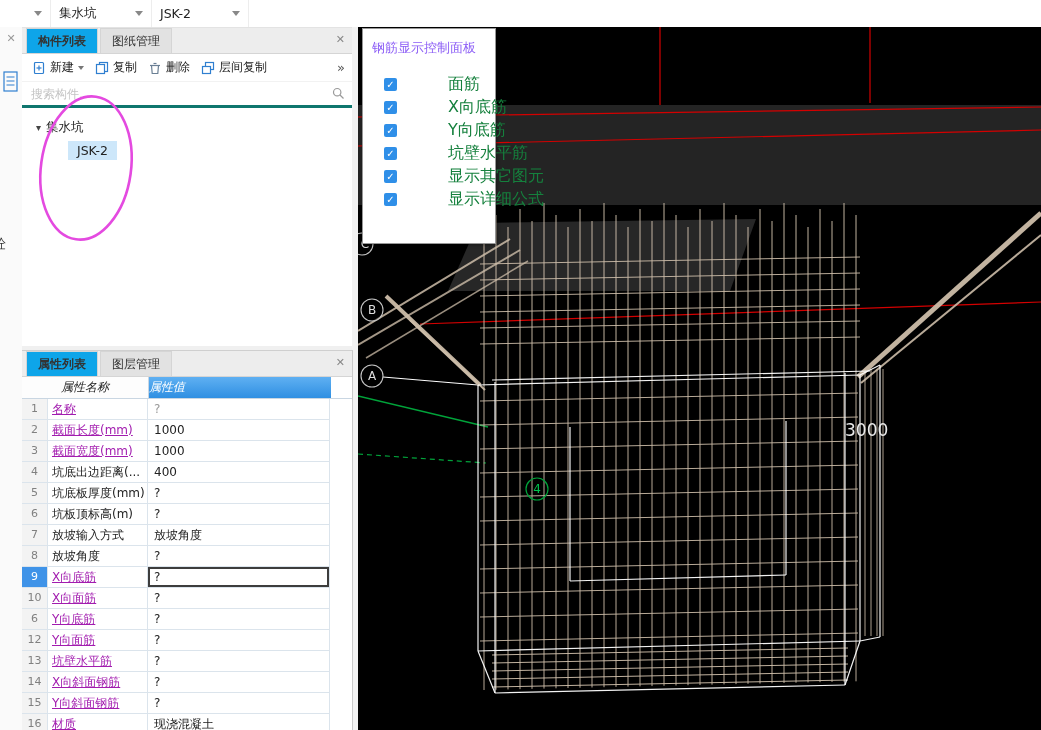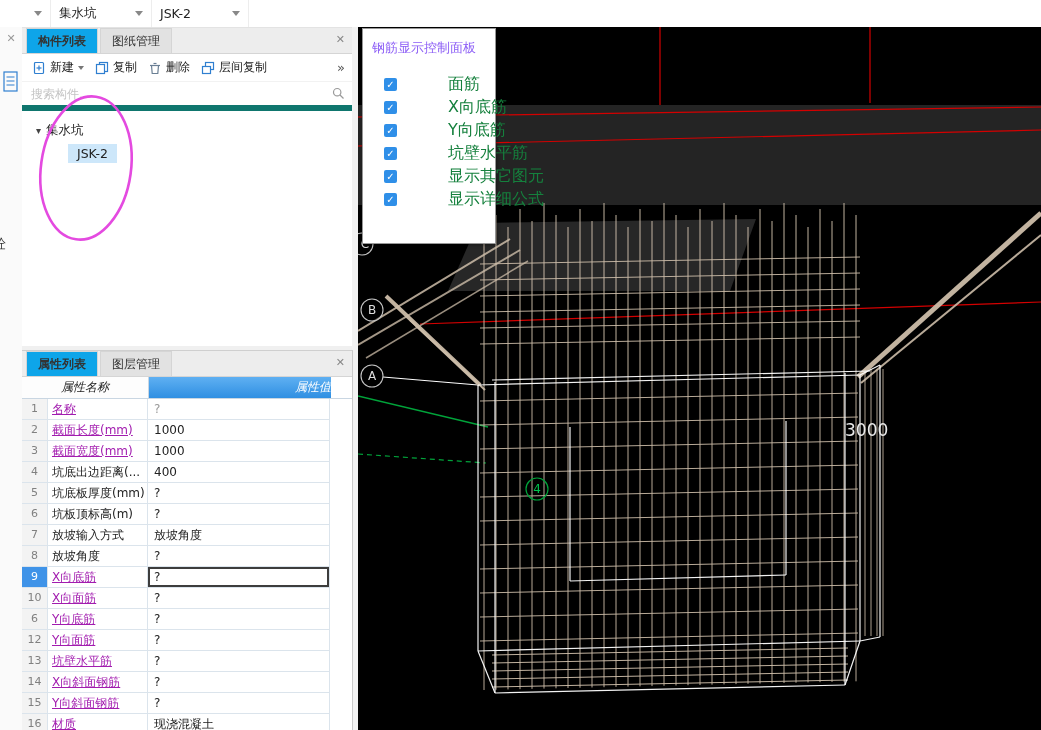--- a/index.html
+++ b/index.html
@@ -33,40 +33,40 @@
   .closex{position:absolute;right:7px;top:5px;color:#888;font-size:11px;cursor:pointer;}
 
   .toolbar{height:27px;display:flex;align-items:center;padding:0 6px;gap:3px;position:relative;
            border-bottom:1px solid #f2f2f2;}
   .tbtn{display:flex;align-items:center;gap:4px;padding:2px 4px;color:#222;cursor:pointer;}
   .tbtn svg{display:block;}
   .smallarr{width:0;height:0;border-left:3.5px solid transparent;border-right:3.5px solid transparent;
             border-top:4px solid #777;}
   .overflow{position:absolute;right:7px;color:#555;font-size:13px;cursor:pointer;}
 
-  .searchrow{height:23px;border-bottom:6px solid #0f766e;display:flex;align-items:center;padding:0 7px;gap:4px;}
+  .searchrow{height:23px;border-bottom:3px solid #0f766e;display:flex;align-items:center;padding:0 7px;gap:4px;}
   .searchrow input{flex:1;border:none;outline:none;font-size:12px;color:#333;font-family:inherit;background:transparent;}
   .searchrow input::placeholder{color:#c4c4c4;}
 
   .tree{padding-top:8px;position:relative;}
   .troot{height:22px;display:flex;align-items:center;padding-left:14px;gap:5px;font-size:12.5px;cursor:pointer;}
   .caret{color:#444;font-size:10px;}
   .titem{height:24px;display:flex;align-items:center;padding-left:46px;font-size:12.5px;cursor:pointer;}
   .tsel{background:#cde7fa;padding:2px 9px;}
   .ellipse-overlay{position:absolute;left:0;top:0;pointer-events:none;z-index:4;}
 
   .gap{position:absolute;left:22px;top:346px;width:330px;height:4px;background:#f0f0f0;}
   .gutter{position:absolute;left:352px;top:27px;width:6px;bottom:0;background:#f2f2f2;border-right:1px solid #d8d8d8;}
 
   
   .ppanel{position:absolute;left:22px;top:350px;width:330px;bottom:0;background:#fff;
           border-right:1px solid #c9c9c9;border-top:1px solid #cfcfcf;overflow:hidden;}
   .phead{display:flex;height:21px;border-bottom:1px solid #c9d6e2;font-style:italic;}
   .ph1{width:126px;text-align:center;line-height:21px;border-right:1px solid #c9d6e2;background:#fdfdfd;}
-  .ph2{width:182px;text-align:right;line-height:21px;color:#fff;
+  .ph2{width:182px;text-align:left;line-height:21px;color:#fff;
        background:linear-gradient(#5fb0f2,#2f8fe2);}
   .prow{display:flex;height:21px;cursor:default;}
   .pno{width:26px;background:#f3f3f3;border-right:1px solid #dbe4ec;border-bottom:1px solid #dbe4ec;
        text-align:center;line-height:20px;font-size:11px;color:#808080;box-sizing:border-box;}
   .pname{width:100px;border-right:1px solid #dbe4ec;border-bottom:1px solid #dbe4ec;line-height:20px;
          padding-left:4px;white-space:nowrap;overflow:hidden;box-sizing:border-box;font-size:12px;}
   .pval{width:182px;border-right:1px solid #dbe4ec;border-bottom:1px solid #dbe4ec;line-height:20px;
         padding-left:6px;box-sizing:border-box;font-size:12px;}
   .pname.blue{color:#a21caf;text-decoration:underline;}
   .pval.gray{color:#9a9a9a;}

